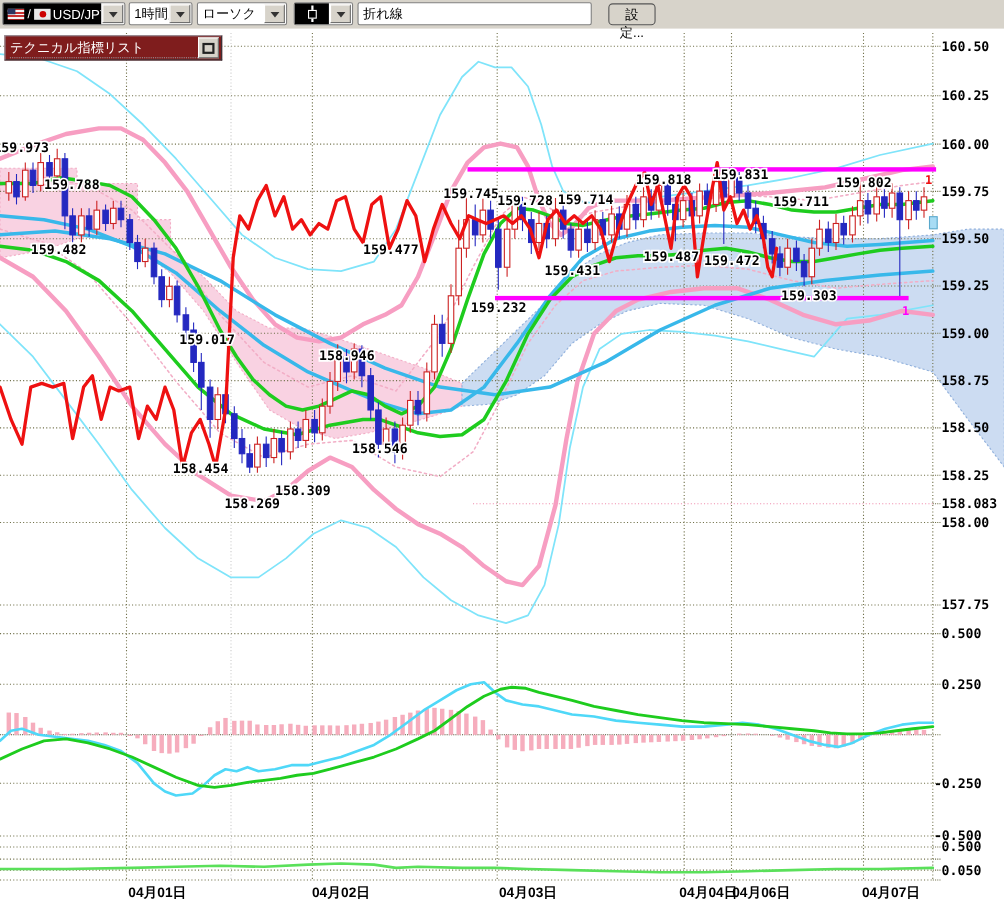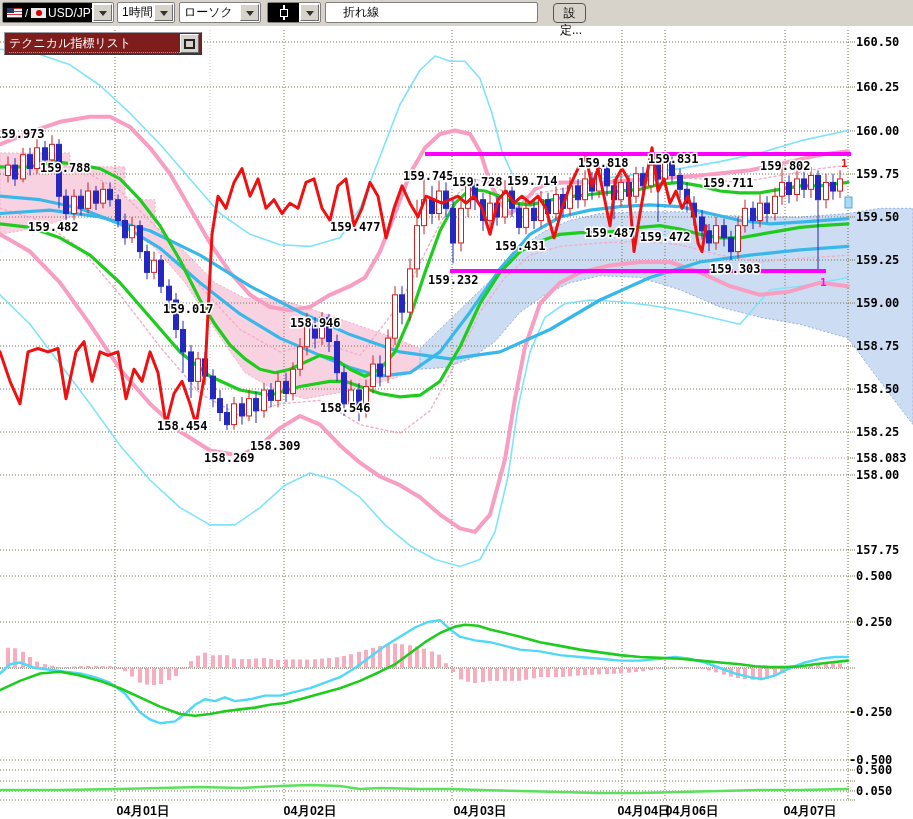--- a/index.html
+++ b/index.html
@@ -22,23 +22,23 @@
   .flag{width:15px;height:10px;display:inline-block;position:relative;margin-right:2px;flex:none}
   .flag-us{background:repeating-linear-gradient(180deg,#c83232 0 1.5px,#f5f5f5 1.5px 3px)}
   .flag-us::before{content:"";position:absolute;left:0;top:0;width:7px;height:5px;background:#2a3560}
   .flag-jp{background:#e8e8e8;margin-left:2px}
   .flag-jp::before{content:"";position:absolute;left:4.5px;top:2px;width:6px;height:6px;border-radius:50%;background:#cc0000}
   .flag-sep{color:#fff;font-size:11px;margin:0 1px}
   .cglyph{position:relative;width:12px;height:15px;margin:auto}
   .cglyph::before{content:"";position:absolute;left:5px;top:0;width:2px;height:15px;background:#fff}
   .cglyph::after{content:"";position:absolute;left:2px;top:4px;width:6px;height:6px;border:1px solid #fff;background:#000}
   .tb-input{position:absolute;left:325px;top:2px;width:213px;height:21px;box-sizing:border-box;
-            border:1px solid #808080;font-size:12px;padding:0 17px;font-family:"Liberation Sans",sans-serif;
+            border:1px solid #808080;font-size:12px;padding:0 4px;font-family:"Liberation Sans",sans-serif;
             border-radius:2px;background:#fff;color:#000}
-  .btn-settings{position:absolute;left:553px;top:3px;width:33px;height:20px;font-size:12px;
+  .btn-settings{position:absolute;left:553px;top:3px;width:43px;height:20px;font-size:12px;
             background:#d7d3ca;border:1px solid #555;border-radius:4px;color:#000;
             font-family:"Liberation Sans",sans-serif}
   
   .ind-panel{position:absolute;left:4px;top:32px;width:198px;height:23px;background:#7f1d1d;
              border:1px solid;border-color:#9a9aa2 #36363c #36363c #9a9aa2;z-index:3;
              display:flex;align-items:center;color:#fff;font-size:12px;padding:0 2px 0 4px;box-sizing:border-box}
   .ind-title{flex:1;border-bottom:1px dotted #9a9aa2}
   .ind-btn{width:17px;height:17px;background:#d7d3ca;border:1px solid;flex:none;
            border-color:#fff #6a6a6a #6a6a6a #fff;display:flex;align-items:center;justify-content:center}
   .ind-btn-glyph{width:7px;height:6px;border:2px solid #222}

